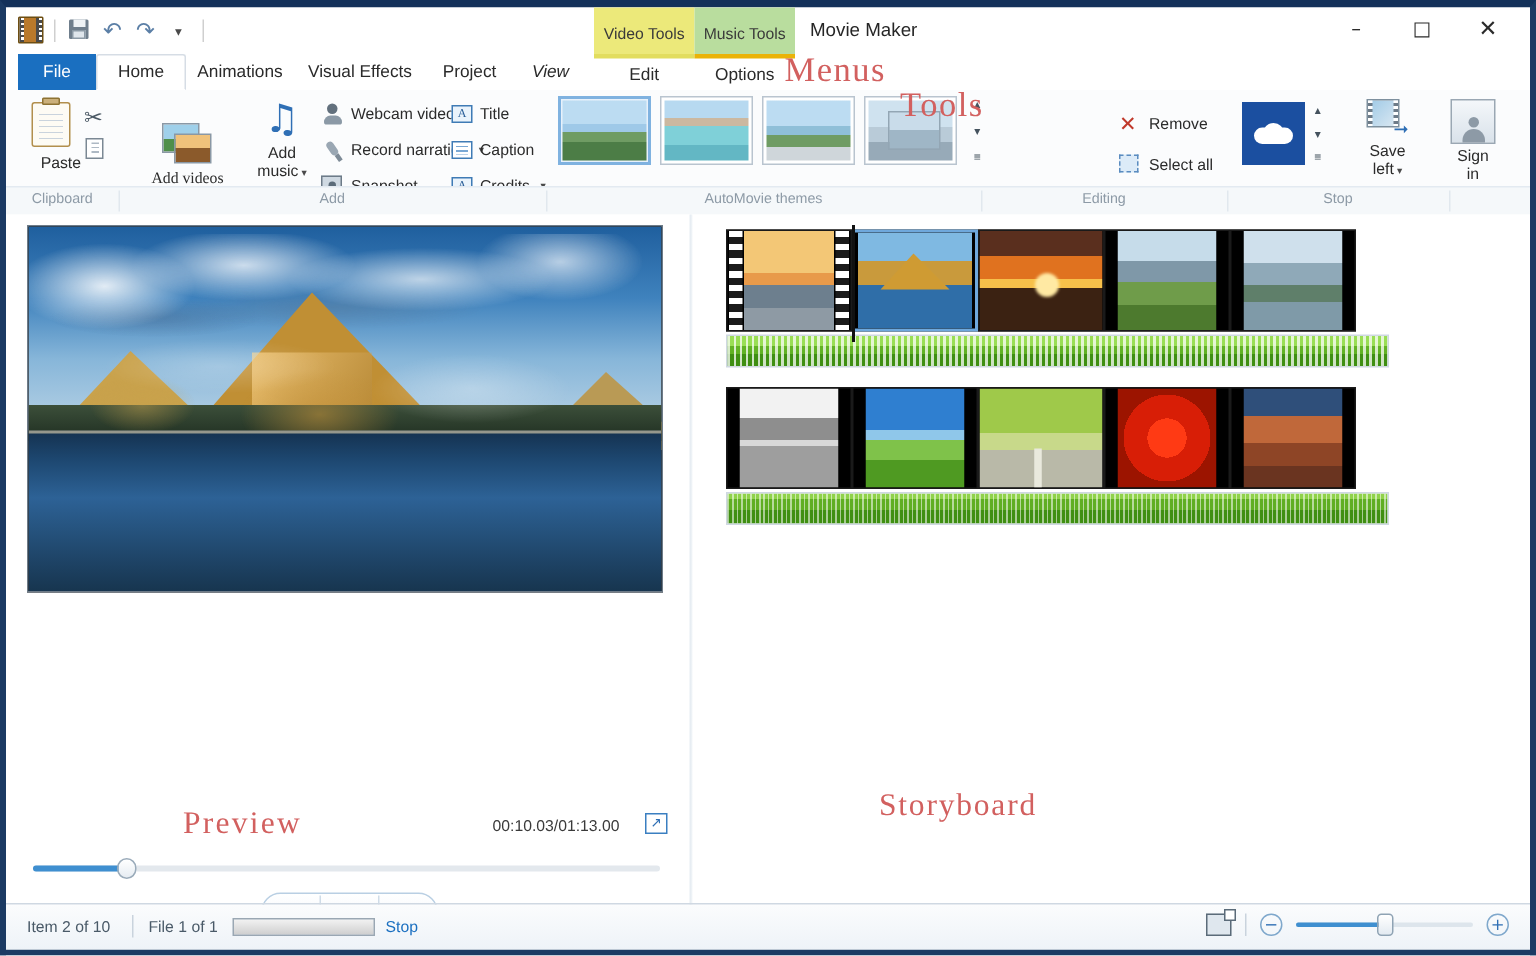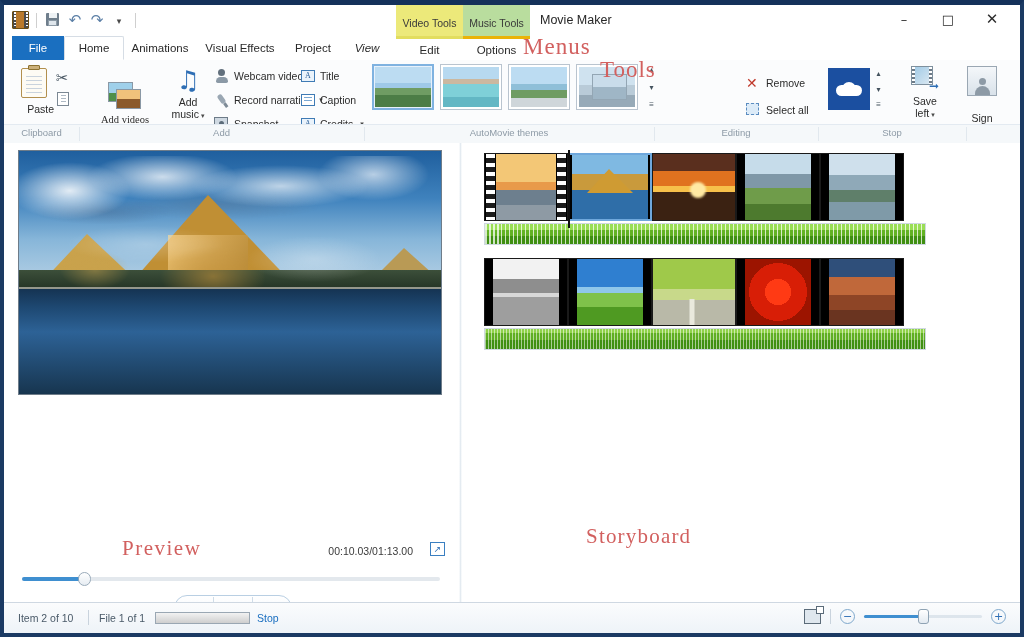--- a/index.html
+++ b/index.html
@@ -581,21 +581,21 @@
         <div class="btn-lbl" style="margin-top:3px;">Save</div>
         <div class="btn-lbl">
           <span>left</span><span class="dd">▾</span>
         </div>
       </div>
 
       <div style="position:absolute;left:136px;top:6px;width:48px;text-align:center;">
         <div class="signin-ico" style="margin:0 auto;">
             <div class="person"></div>
           </div>
-        <div class="btn-lbl" style="margin-top:16px;">Sign</div>
+        <div class="btn-lbl" style="margin-top:2px;">Sign</div>
         <div class="btn-lbl">in</div>
       </div>
     </div>
   </div>
 
   <div class="grouplabels">
     <div class="gsep" style="left:75px;height:14px;"></div>
     <div class="gsep" style="left:360px;height:14px;"></div>
     <div class="gsep" style="left:650px;height:14px;"></div>
     <div class="gsep" style="left:814px;height:14px;"></div>

